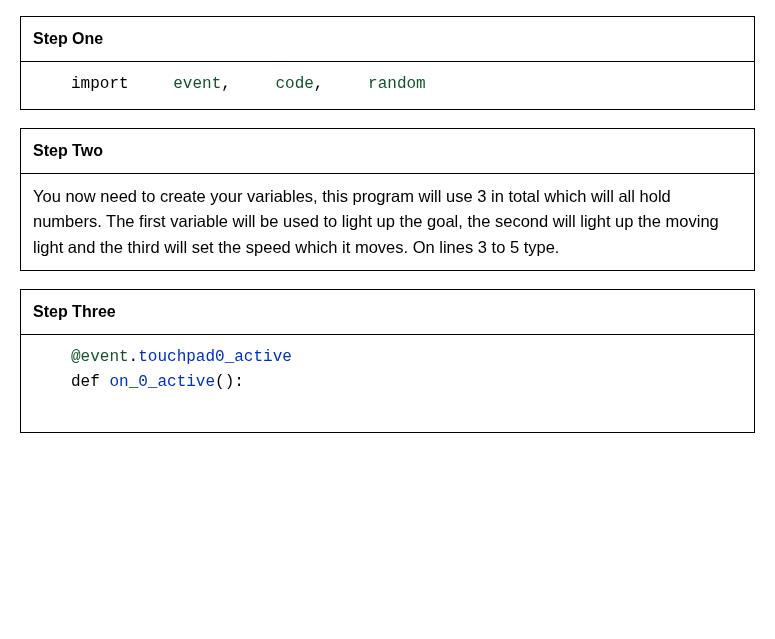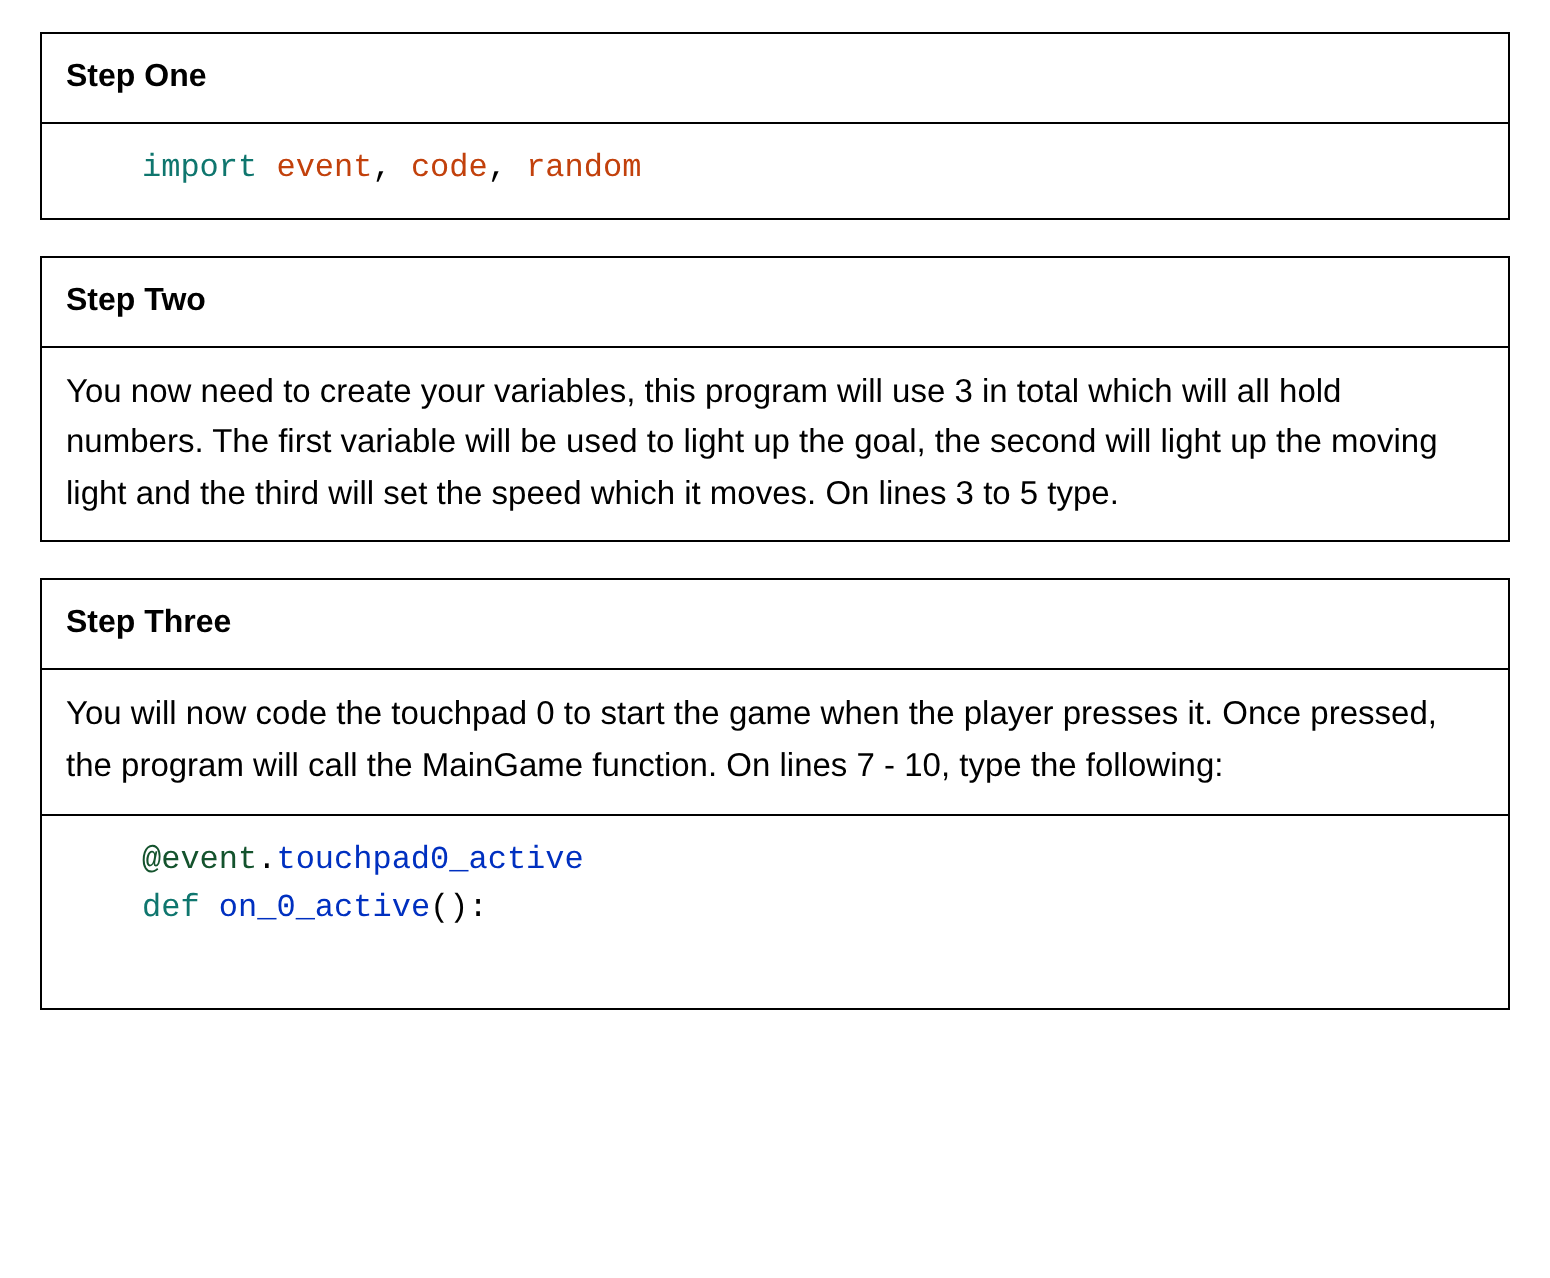--- a/index.html
+++ b/index.html
@@ -35,22 +35,22 @@
   .step-desc {
     line-height: 1.55;
   }
   .code-cell {
     padding: 10px 12px 12px 50px;
     font-family: "Courier New", Courier, monospace;
     font-size: 16px;
     line-height: 1.55;
     white-space: pre;
   }
-  .tok-kw     { color: #0f766e; }   
-  .tok-mod    { color: #c2410c; }   
+  .tok-kw     { color: #000000; }   
+  .tok-mod    { color: #14532d; margin-left: 35px; }   
   .tok-punct  { color: #000000; }   
   .tok-var1   { color: #008000; }   
   .tok-num    { color: #008000; }   
   .tok-assign { color: #000000; }   
   .tok-decor  { color: #14532d; }   
   .tok-attr   { color: #0030c0; text-align: center; }   
 </style>
 </head>
 <body>
 
@@ -67,20 +67,19 @@
     <div class="cell">
       <span class="step-title">Step Two</span>
     </div>
     <div class="cell step-desc">You now need to create your variables, this program will use 3 in total which will all hold numbers. The first variable will be used to light up the goal, the second will light up the moving light and the third will set the speed which it moves. On lines 3 to 5 type.</div>
   </div>
 
   <div class="step-block">
     <div class="cell">
       <span class="step-title">Step Three</span>
     </div>
-    <div class="cell step-desc">You will now code the touchpad 0 to start the game when the player presses it. Once pressed, the program will call the MainGame function. On lines 7 - 10, type the following:</div>
     <div class="cell code-cell"><span class="tok-decor">@event</span><span class="tok-punct">.</span><span class="tok-attr">touchpad0_active</span>
 <span class="tok-kw">def</span><span> </span><span class="tok-attr">on_0_active</span><span class="tok-punct">():</span>
 
 </div>
   </div>
 
 </div>
 
 </body></html>

